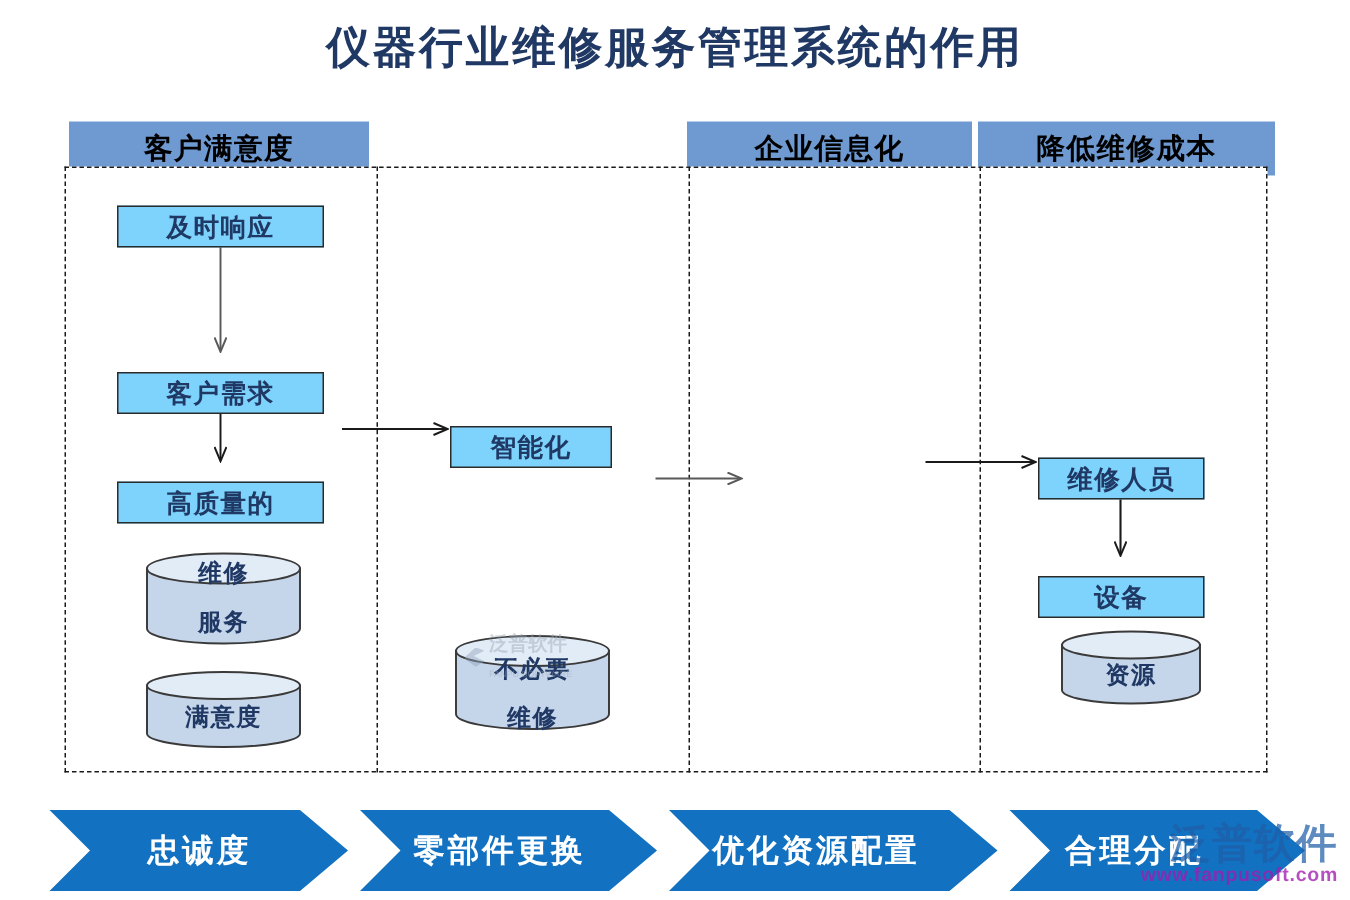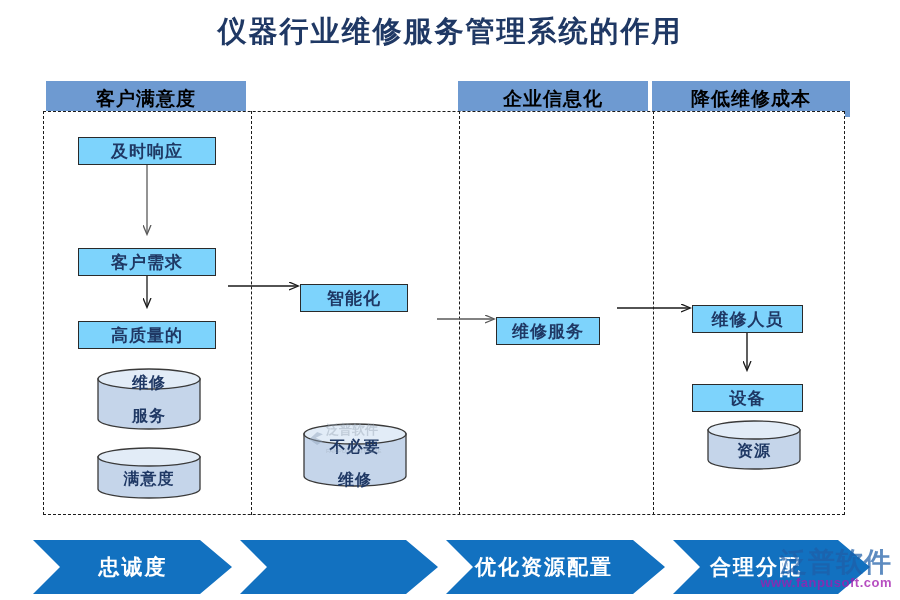--- a/index.html
+++ b/index.html
@@ -278,21 +278,20 @@
   </div>
 
   <div class="wm" id="wm-small">
     <span class="wm-mark"></span>
     <span>
       <span class="wm-cn2">泛普软件</span><br>
       <span class="wm-url2">FANPU SOFTWARE</span>
     </span>
   </div>
 
-  <div class="node" style="left:496px; top:305px; width:104px; height:28px;">维修服务</div>
 
   <div class="node" style="left:692px; top:293px; width:111px; height:28px;">维修人员</div>
   <div class="node" style="left:692px; top:372px; width:111px; height:28px;">设备</div>
 
   <div class="cyl" style="left:706px; top:420px; width:96px; height:50px;">
     <svg width="96" height="50" viewBox="0 0 96 50">
       <path d="M2,10 L2,40 A46,9 0 0 0 94,40 L94,10 Z" fill="#c5d5ea" stroke="#3a3a3a" stroke-width="1.3"></path>
       <ellipse cx="48" cy="10" rx="46" ry="9" fill="#e2ecf7" stroke="#3a3a3a" stroke-width="1.3"></ellipse>
     </svg>
     <div class="cyl-label" style="padding-top:6px;">
@@ -300,20 +299,21 @@
     </div>
   </div>
 
   <svg id="ribbon" viewBox="0 0 900 58">
     <polygon points="33,2 200,2 232,29 200,56 33,56 60,29" fill="#1271c0"></polygon>
     <polygon points="240,2 406,2 438,29 406,56 240,56 267,29" fill="#1271c0"></polygon>
     <polygon points="446,2 633,2 665,29 633,56 446,56 473,29" fill="#1271c0"></polygon>
     <polygon points="673,2 838,2 870,29 838,56 673,56 700,29" fill="#1271c0"></polygon>
   </svg>
   <div class="chev-label" id="chevl0">忠诚度</div>
+  <div class="chev-label" id="chevl1">零部件更换</div>
   <div class="chev-label" id="chevl2">优化资源配置</div>
   <div class="chev-label" id="chevl3">合理分配</div>
 
   <div class="wm" id="wm-big">
     <div class="wm-cn">泛普软件</div>
     <div class="wm-url">www.fanpusoft.com</div>
   </div>
 
 </div>
 

